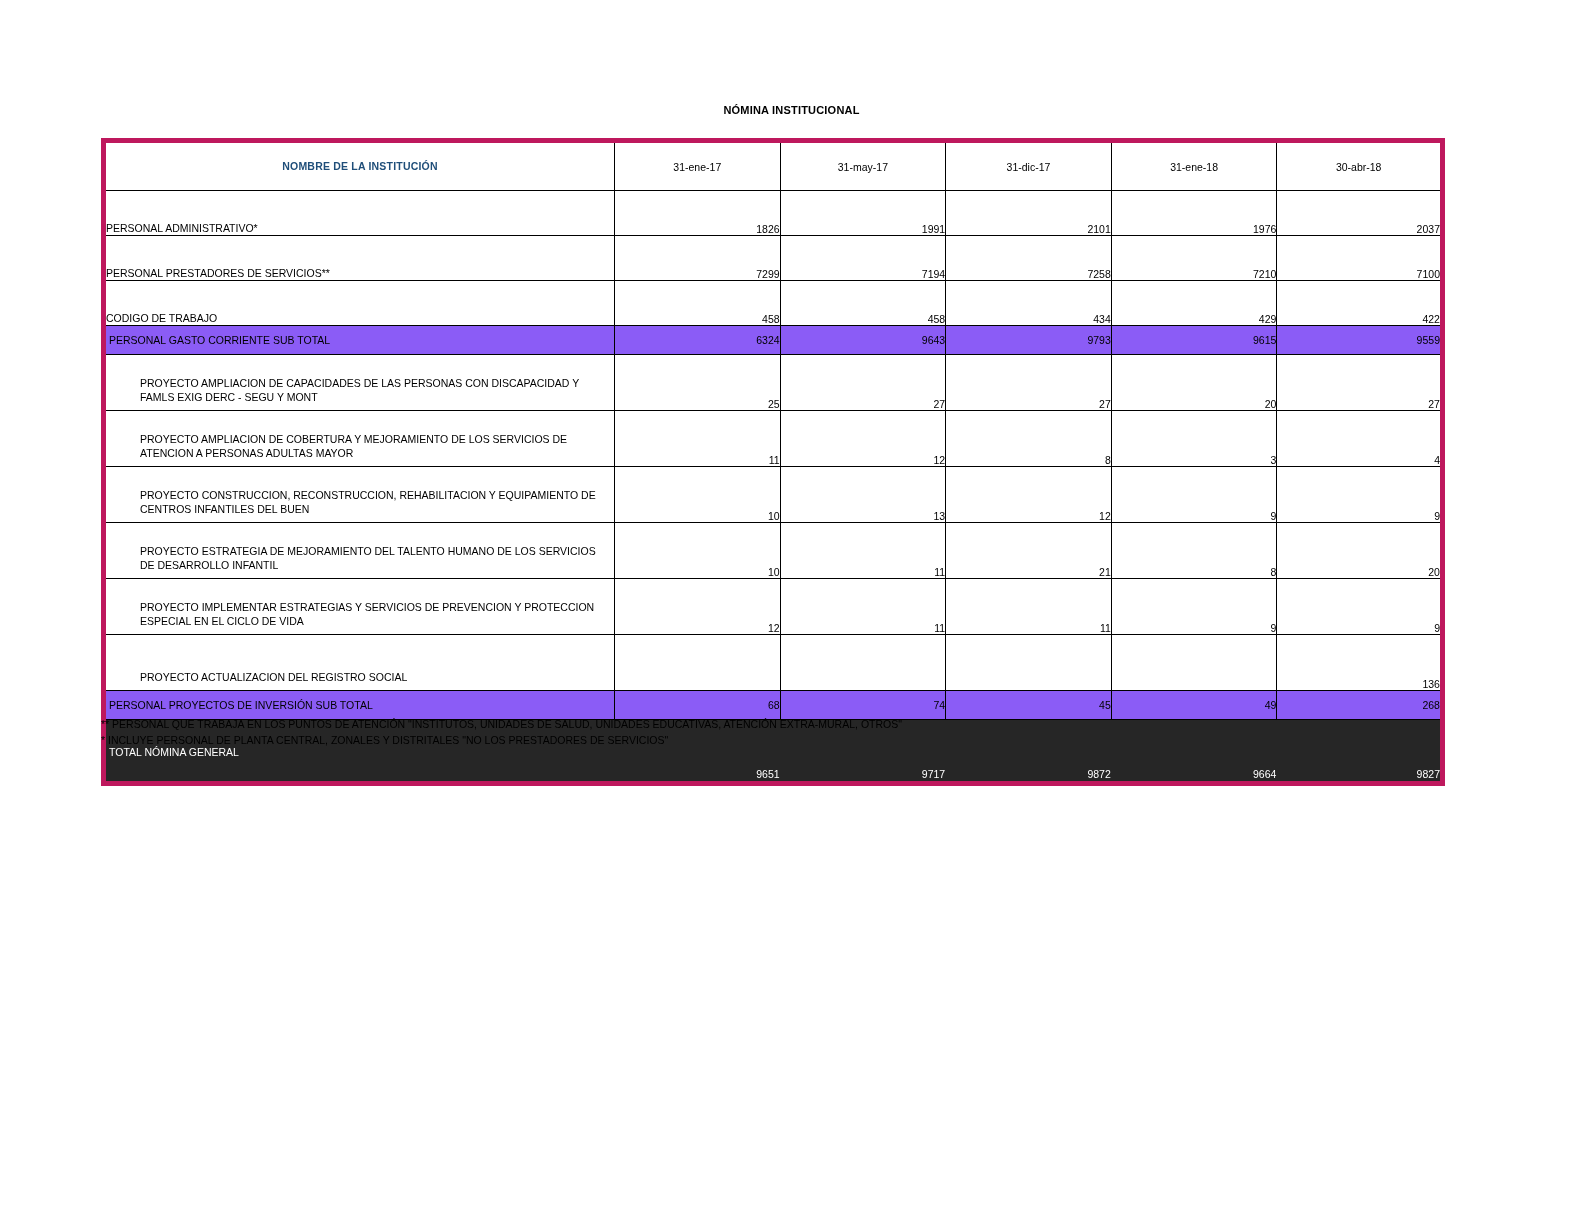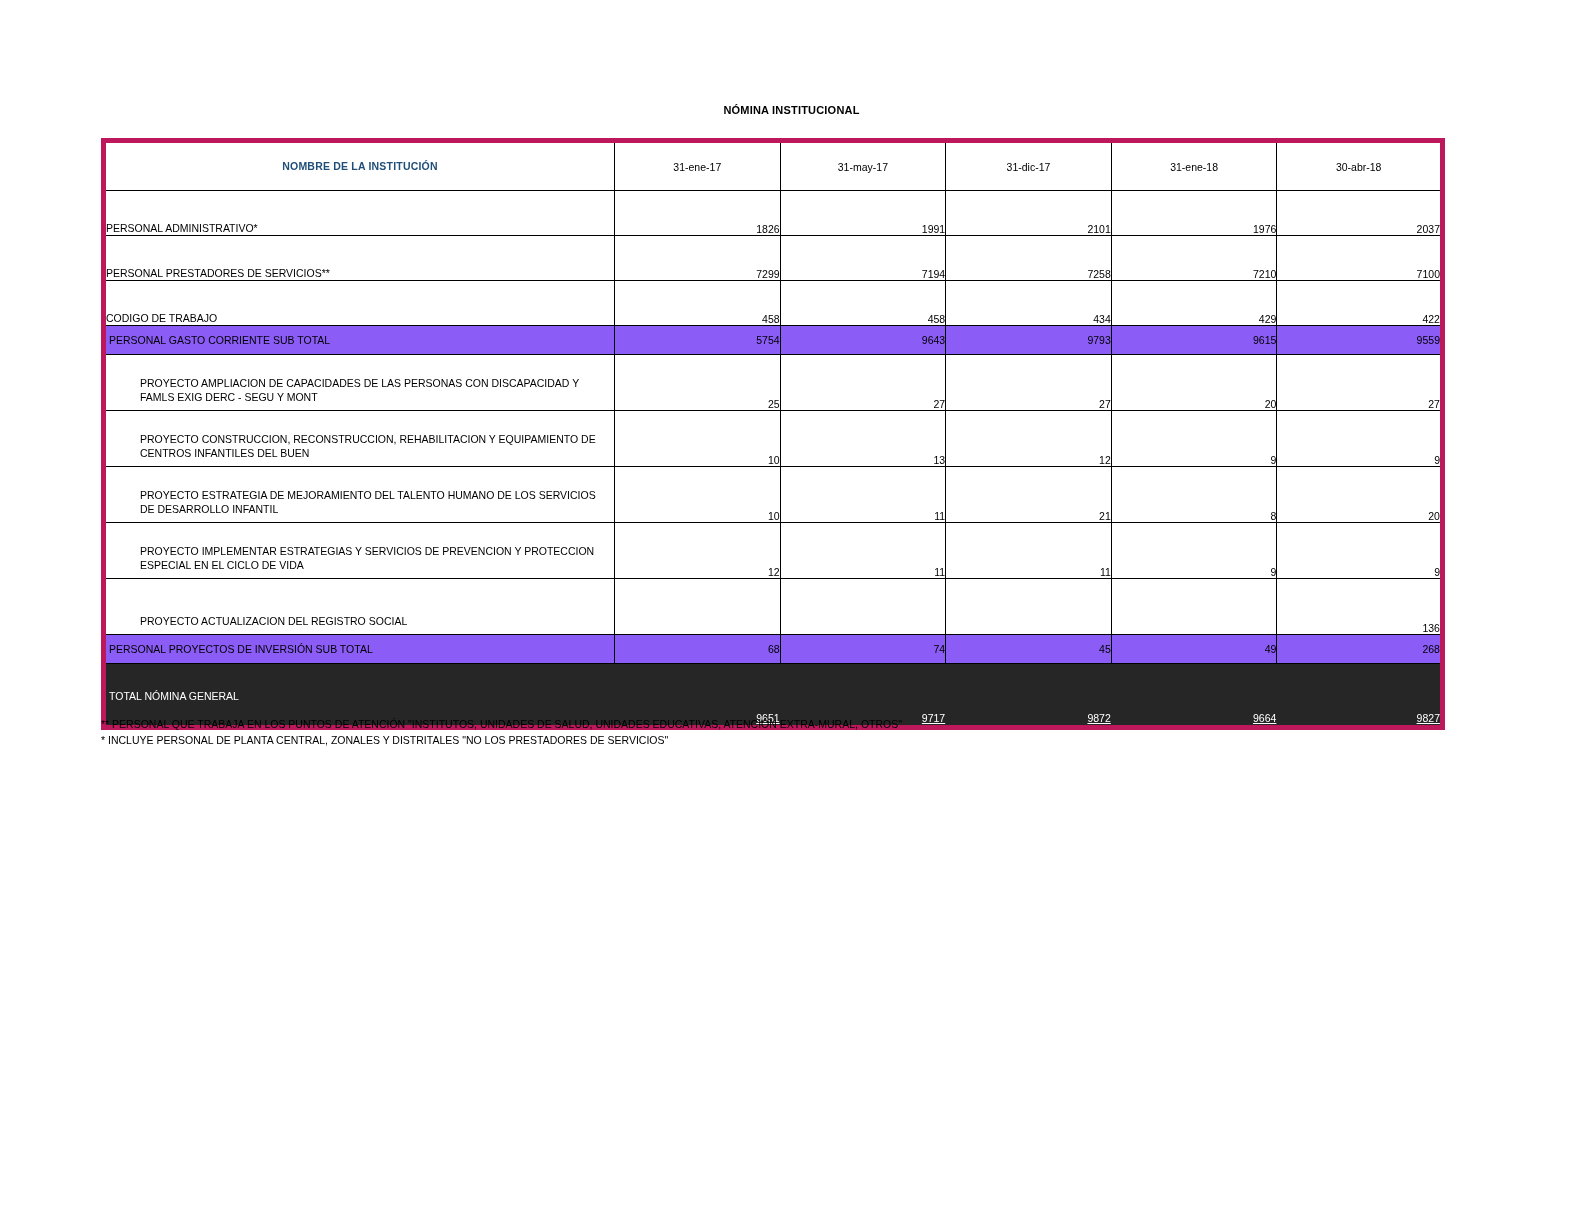--- a/index.html
+++ b/index.html
@@ -104,21 +104,20 @@
     border-color: #262626;
   }
   tr.grandtotal .name-cell {
     padding-left: 3px;
     vertical-align: bottom;
     padding-bottom: 22px;
   }
   tr.grandtotal .val-cell {
     vertical-align: bottom;
     padding-bottom: 1px;
-    text-decoration: underline;
   }
   .proj .name-cell {
     padding: 5px 6px 6px 34px;
     line-height: 1.35;
   }
   .footnotes {
     position: absolute;
     left: 101px;
     top: 716px;
     font-size: 10.5px;
@@ -175,36 +174,44 @@
           <td class="name-cell">CODIGO DE TRABAJO</td>
           <td class="val-cell">458</td>
           <td class="val-cell">458</td>
           <td class="val-cell">434</td>
           <td class="val-cell">429</td>
           <td class="val-cell">422</td>
         </tr>
 
         <tr class="subtotal">
           <td class="name-cell">PERSONAL GASTO CORRIENTE SUB TOTAL</td>
-          <td class="val-cell">5754</td>
+          <td class="val-cell">6324</td>
           <td class="val-cell">9643</td>
           <td class="val-cell">9793</td>
           <td class="val-cell">9615</td>
           <td class="val-cell">9559</td>
         </tr>
 
         <tr class="tall proj">
           <td class="name-cell">PROYECTO AMPLIACION DE CAPACIDADES DE LAS PERSONAS CON DISCAPACIDAD Y FAMLS EXIG DERC - SEGU Y MONT</td>
           <td class="val-cell">25</td>
           <td class="val-cell">27</td>
           <td class="val-cell">27</td>
           <td class="val-cell">20</td>
           <td class="val-cell">27</td>
         </tr>
 
+        <tr class="tall proj">
+          <td class="name-cell">PROYECTO AMPLIACION DE COBERTURA Y MEJORAMIENTO DE LOS SERVICIOS DE ATENCION A PERSONAS ADULTAS MAYOR</td>
+          <td class="val-cell">11</td>
+          <td class="val-cell">12</td>
+          <td class="val-cell">8</td>
+          <td class="val-cell">3</td>
+          <td class="val-cell">4</td>
+        </tr>
 
         <tr class="tall proj">
           <td class="name-cell">PROYECTO CONSTRUCCION, RECONSTRUCCION, REHABILITACION Y EQUIPAMIENTO DE CENTROS INFANTILES DEL BUEN</td>
           <td class="val-cell">10</td>
           <td class="val-cell">13</td>
           <td class="val-cell">12</td>
           <td class="val-cell">9</td>
           <td class="val-cell">9</td>
         </tr>
 

